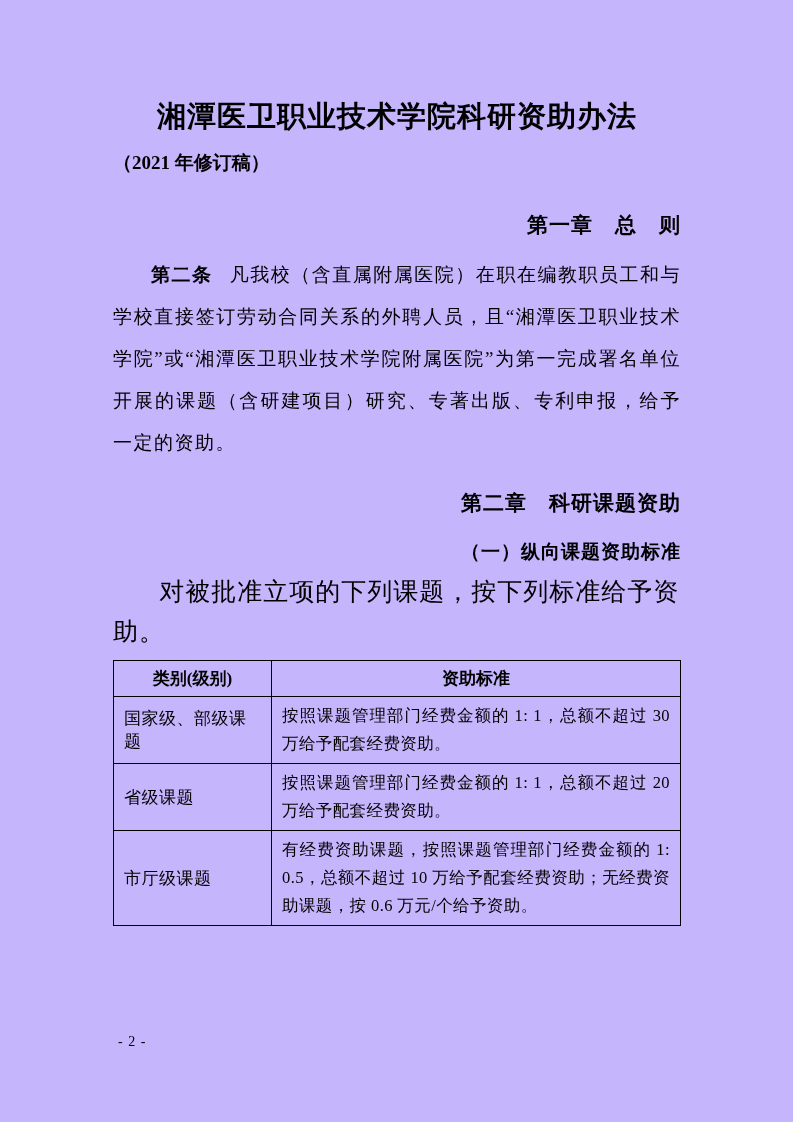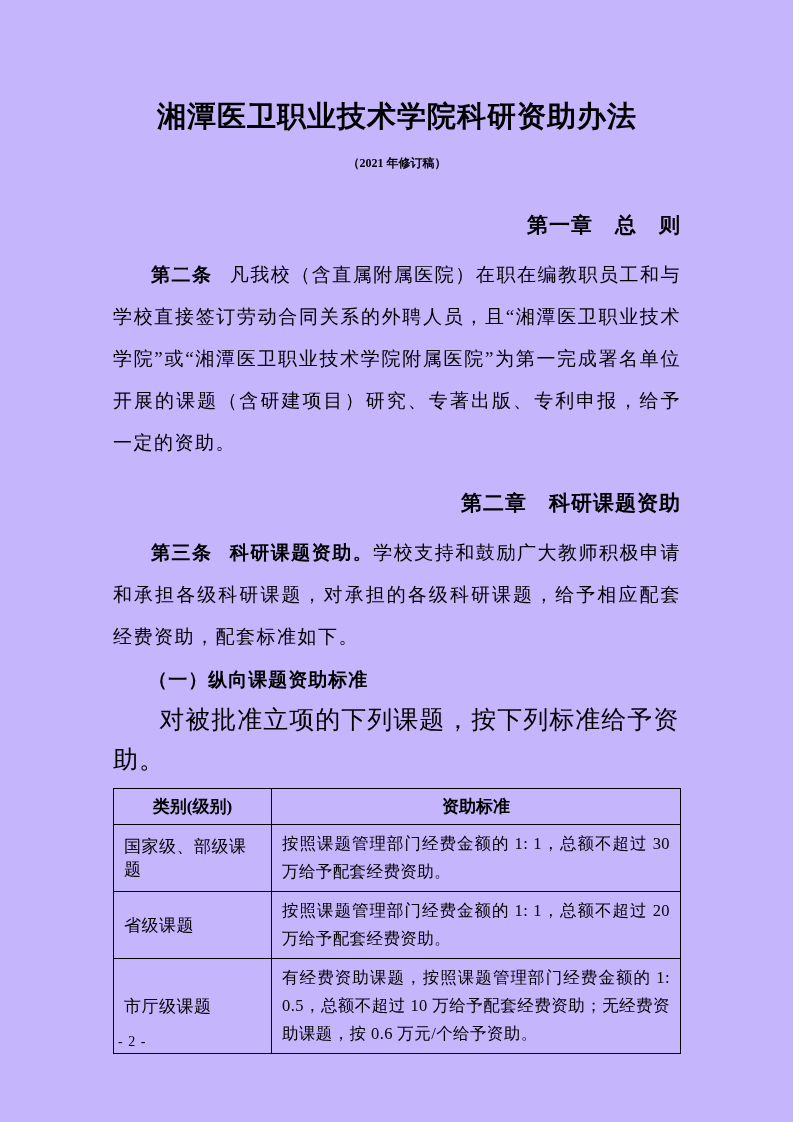--- a/index.html
+++ b/index.html
@@ -24,24 +24,23 @@
   }
   .doc-title {
     font-size: 29px;
     line-height: 40px;
     font-weight: bold;
     text-align: center;
     letter-spacing: 1px;
     margin: 0 0 14px 0;
   }
   .doc-subtitle {
-    font-size: 12px;
+    font-size: 19px;
     line-height: 26px;
     font-weight: bold;
-    text-align: center;
     margin: 0 0 34px 0;
   }
   .chapter-heading {
     font-size: 21px;
     line-height: 30px;
     font-weight: bold;
     text-align: right;
     letter-spacing: 1px;
     margin: 0 0 14px 0;
   }
@@ -64,20 +63,21 @@
     font-weight: bold;
   }
   .section-heading {
     font-family: "Liberation Sans", "DejaVu Sans", sans-serif;
     font-size: 19px;
     line-height: 40px;
     font-weight: bold;
     text-indent: 1.85em;
     letter-spacing: 1px;
     margin: 2px 0 0 0;
+    text-align: right;
   }
   .section-intro {
     font-size: 25px;
     line-height: 40px;
     text-indent: 1.85em;
     letter-spacing: 1px;
     margin: 0;
   }
   .fund-table {
     width: 100%;
@@ -129,21 +129,20 @@
 
     <div class="doc-subtitle">（2021 年修订稿）</div>
 
     <h2 class="chapter-heading">第一章　总　则</h2>
 
 
     <p class="para"><span class="article-label">第二条</span><span>凡我校（含直属附属医院）在职在编教职员工和与学校直接签订劳动合同关系的外聘人员，且“湘潭医卫职业技术学院”或“湘潭医卫职业技术学院附属医院”为第一完成署名单位开展的课题（含研建项目）研究、专著出版、专利申报，给予一定的资助。</span></p>
 
     <h2 class="chapter-heading second">第二章　科研课题资助</h2>
 
-    <p class="para"><span class="article-label">第三条</span><span class="bold-run">科研课题资助。</span><span>学校支持和鼓励广大教师积极申请和承担各级科研课题，对承担的各级科研课题，给予相应配套经费资助，配套标准如下。</span></p>
 
     <div class="section-heading">（一）纵向课题资助标准</div>
 
     <p class="section-intro">对被批准立项的下列课题，按下列标准给予资助。</p>
 
     <table class="fund-table">
       <colgroup>
         <col class="col-category">
         <col>
       </colgroup>

